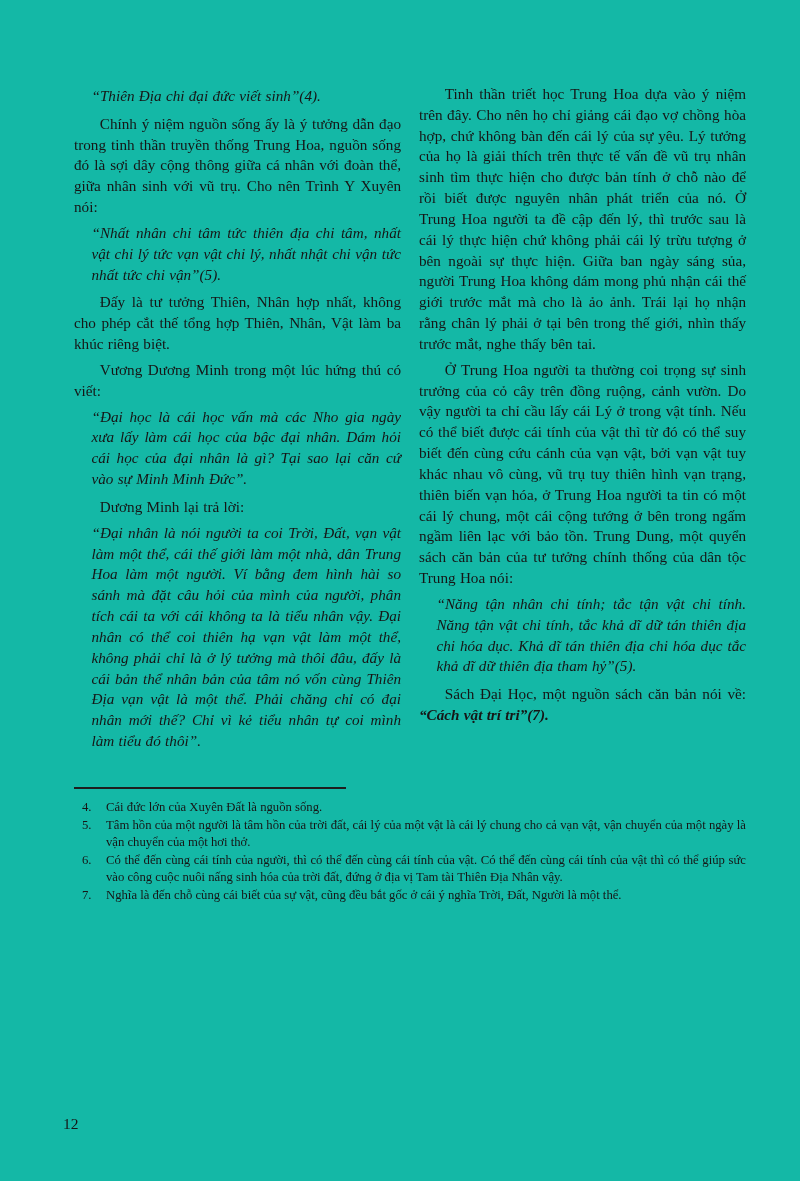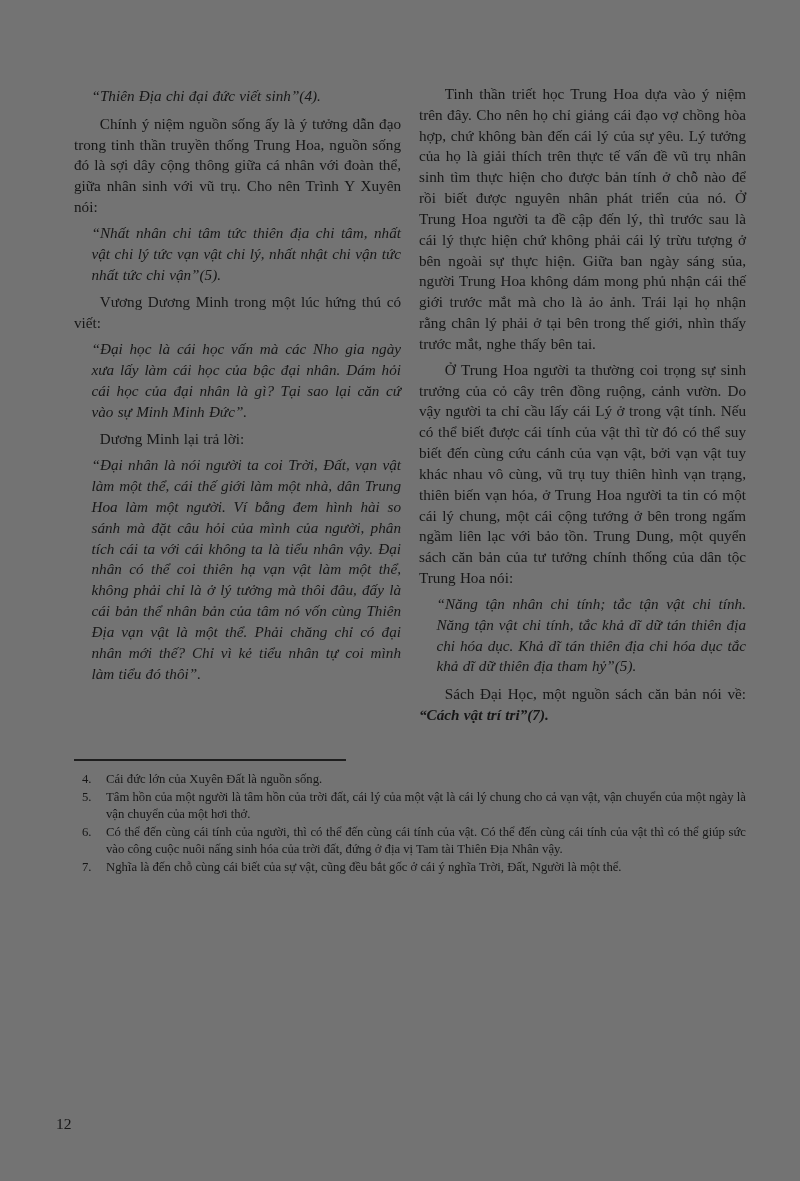--- a/index.html
+++ b/index.html
@@ -2,21 +2,21 @@
 <html><head>
 <meta charset="utf-8">
 <style>
   * { margin: 0; padding: 0; box-sizing: border-box; }
   html, body { background: #d9d9d9; }
   .page {
     position: relative;
     width: 800px;
     height: 1181px;
     margin: 0 auto;
-    background: #737373;
+    background: #14b8a6;
     color: #161616;
     font-family: "Liberation Serif", serif;
     padding: 84px 54px 0 74px;
     overflow: hidden;
   }
   .columns {
     display: flex;
     gap: 18px;
   }
   .col {
@@ -57,36 +57,37 @@
   .fn-num {
     flex: none;
     width: 24px;
   }
   .fn-text {
     flex: 1;
     text-align: justify;
   }
   .page-number {
     position: absolute;
-    left: 56px;
+    left: 63px;
     bottom: 48px;
     font-size: 15.5px;
   }
 </style>
 </head>
 <body>
 
 <div class="page">
 
   <div class="columns">
 
     <div class="col">
       <p class="para quote">“Thiên Địa chi đại đức viết sinh”(4).</p>
       <p class="para">Chính ý niệm nguồn sống ấy là ý tưởng dẫn đạo trong tinh thần truyền thống Trung Hoa, nguồn sống đó là sợi dây cộng thông giữa cá nhân với đoàn thể, giữa nhân sinh với vũ trụ. Cho nên Trình Y Xuyên nói:</p>
       <p class="para quote">“Nhất nhân chi tâm tức thiên địa chi tâm, nhất vật chi lý tức vạn vật chi lý, nhất nhật chi vận tức nhất tức chi vận”(5).</p>
+      <p class="para">Đấy là tư tưởng Thiên, Nhân hợp nhất, không cho phép cắt thế tổng hợp Thiên, Nhân, Vật làm ba khúc riêng biệt.</p>
       <p class="para">Vương Dương Minh trong một lúc hứng thú có viết:</p>
       <p class="para quote">“Đại học là cái học vấn mà các Nho gia ngày xưa lấy làm cái học của bậc đại nhân. Dám hỏi cái học của đại nhân là gì? Tại sao lại căn cứ vào sự Minh Minh Đức”.</p>
       <p class="para">Dương Minh lại trả lời:</p>
       <p class="para quote">“Đại nhân là nói người ta coi Trời, Đất, vạn vật làm một thể, cái thế giới làm một nhà, dân Trung Hoa làm một người. Ví bằng đem hình hài so sánh mà đặt câu hỏi của mình của người, phân tích cái ta với cái không ta là tiểu nhân vậy. Đại nhân có thể coi thiên hạ vạn vật làm một thể, không phải chỉ là ở lý tưởng mà thôi đâu, đấy là cái bản thể nhân bản của tâm nó vốn cùng Thiên Địa vạn vật là một thể. Phải chăng chỉ có đại nhân mới thế? Chỉ vì kẻ tiểu nhân tự coi mình làm tiểu đó thôi”.</p>
     </div>
 
     <div class="col">
       <p class="para">Tinh thần triết học Trung Hoa dựa vào ý niệm trên đây. Cho nên họ chỉ giảng cái đạo vợ chồng hòa hợp, chứ không bàn đến cái lý của sự yêu. Lý tưởng của họ là giải thích trên thực tế vấn đề vũ trụ nhân sinh tìm thực hiện cho được bản tính ở chỗ nào để rồi biết được nguyên nhân phát triển của nó. Ở Trung Hoa người ta đề cập đến lý, thì trước sau là cái lý thực hiện chứ không phải cái lý trừu tượng ở bên ngoài sự thực hiện. Giữa ban ngày sáng sủa, người Trung Hoa không dám mong phủ nhận cái thế giới trước mắt mà cho là ảo ảnh. Trái lại họ nhận rằng chân lý phải ở tại bên trong thế giới, nhìn thấy trước mắt, nghe thấy bên tai.</p>
       <p class="para">Ở Trung Hoa người ta thường coi trọng sự sinh trưởng của cỏ cây trên đồng ruộng, cảnh vườn. Do vậy người ta chỉ cầu lấy cái Lý ở trong vật tính. Nếu có thể biết được cái tính của vật thì từ đó có thể suy biết đến cùng cứu cánh của vạn vật, bởi vạn vật tuy khác nhau vô cùng, vũ trụ tuy thiên hình vạn trạng, thiên biến vạn hóa, ở Trung Hoa người ta tin có một cái lý chung, một cái cộng tướng ở bên trong ngấm ngầm liên lạc với bảo tồn. Trung Dung, một quyển sách căn bản của tư tưởng chính thống của dân tộc Trung Hoa nói:</p>
       <p class="para quote">“Năng tận nhân chi tính; tắc tận vật chi tính. Năng tận vật chi tính, tắc khả dĩ dữ tán thiên địa chi hóa dục. Khả dĩ tán thiên địa chi hóa dục tắc khả dĩ dữ thiên địa tham hỷ”(5).</p>

